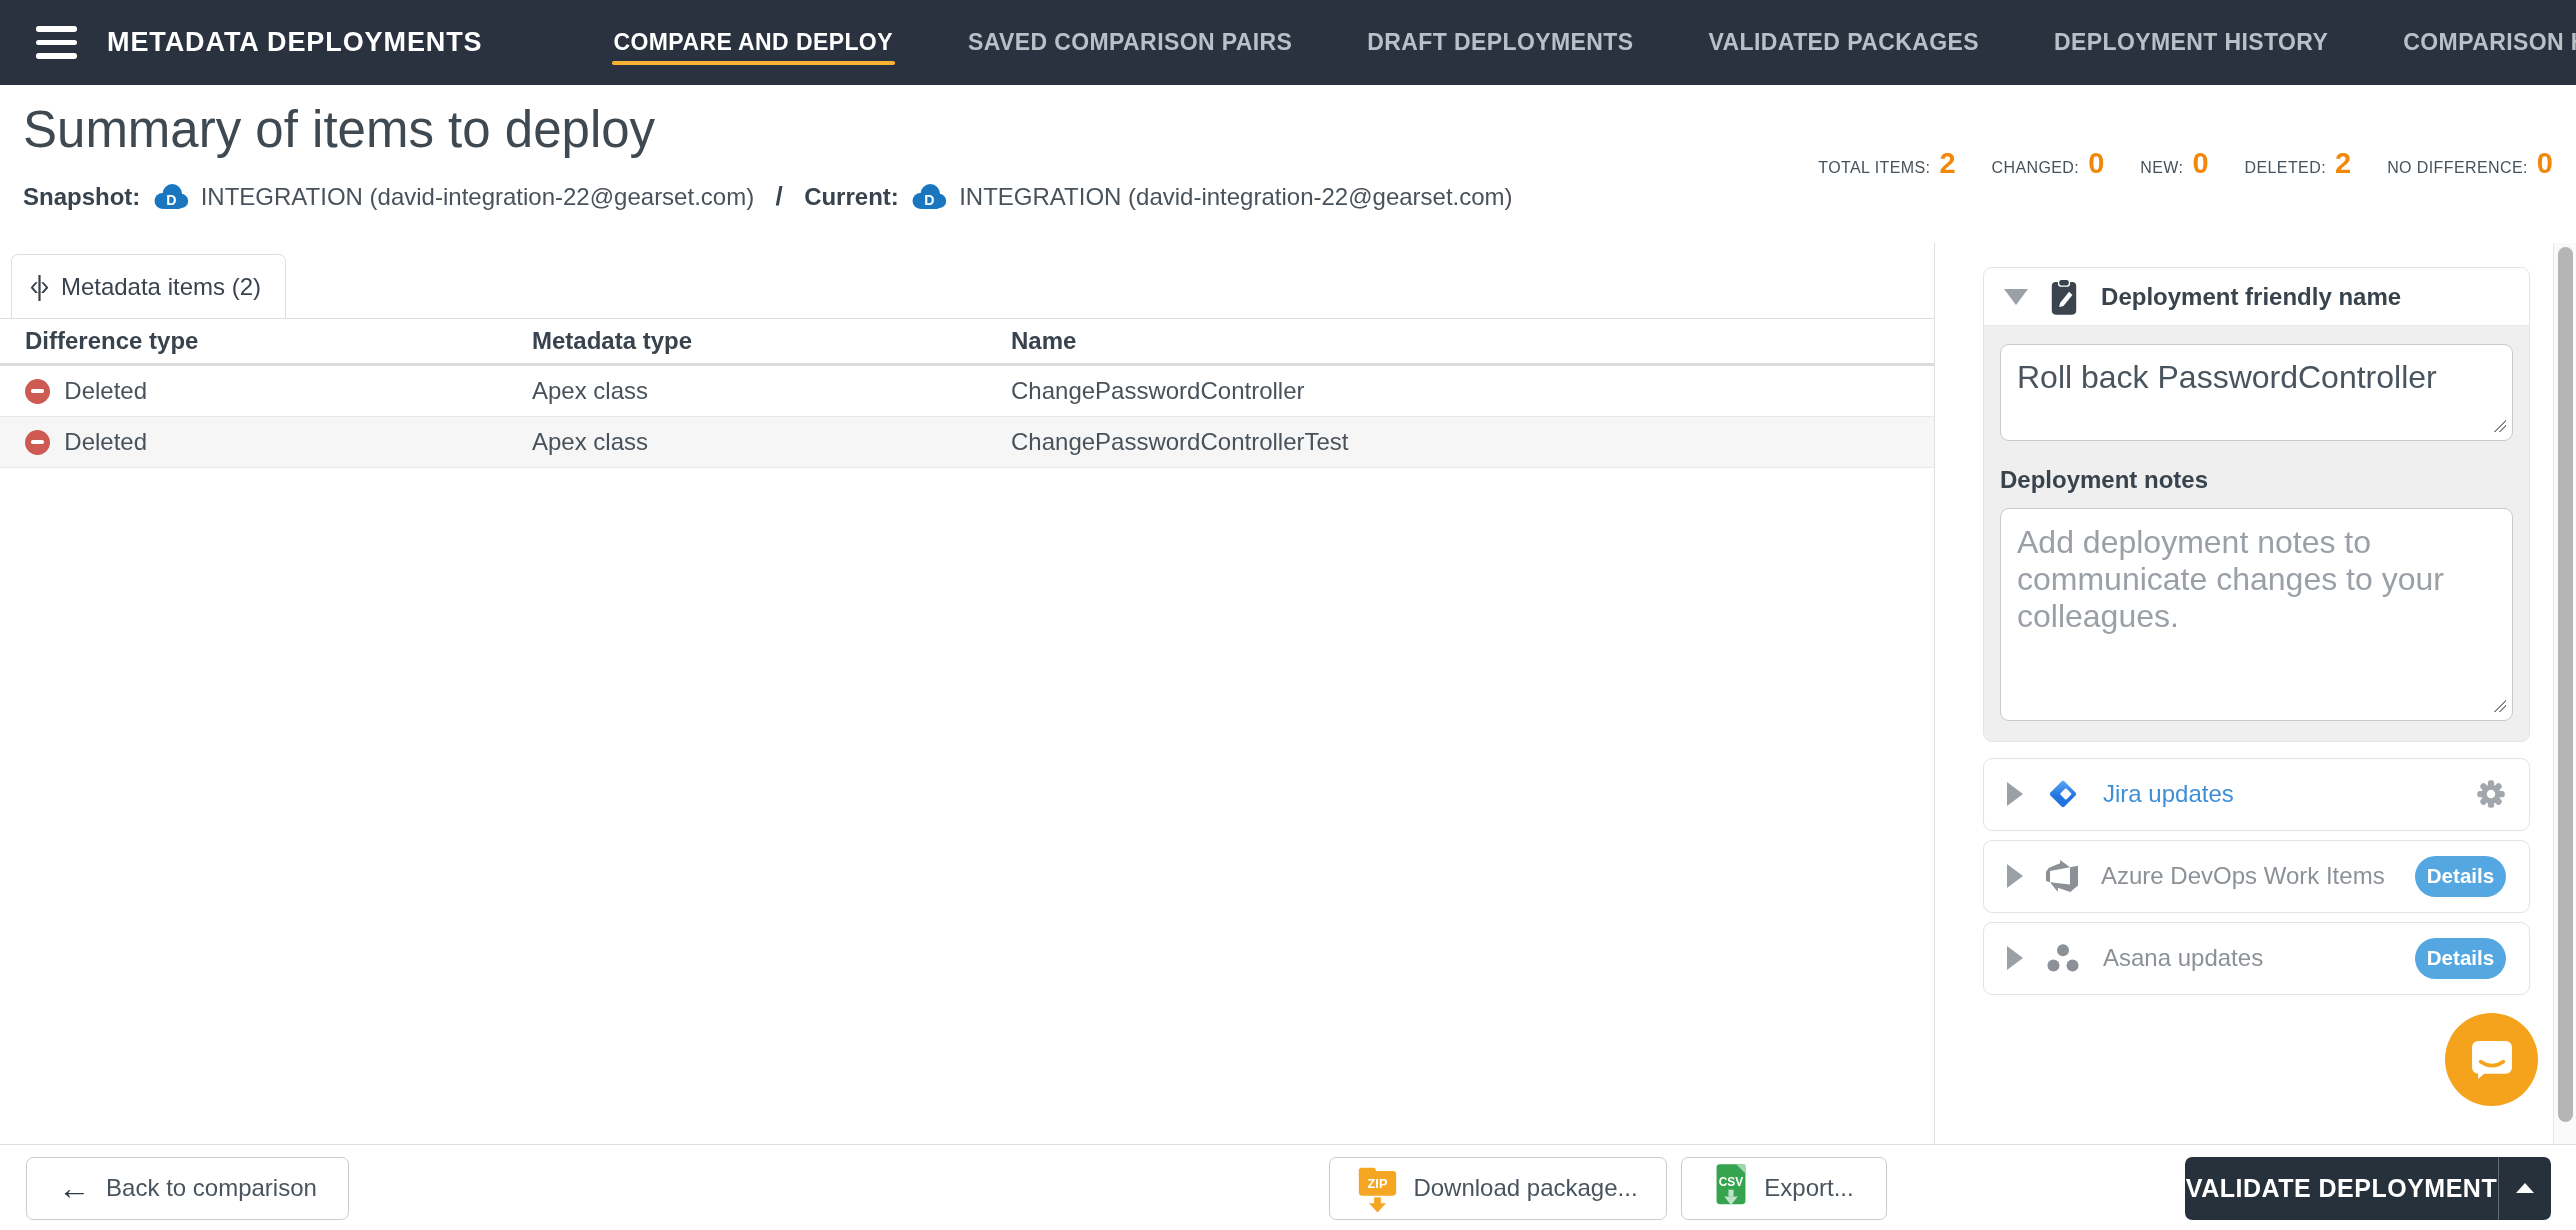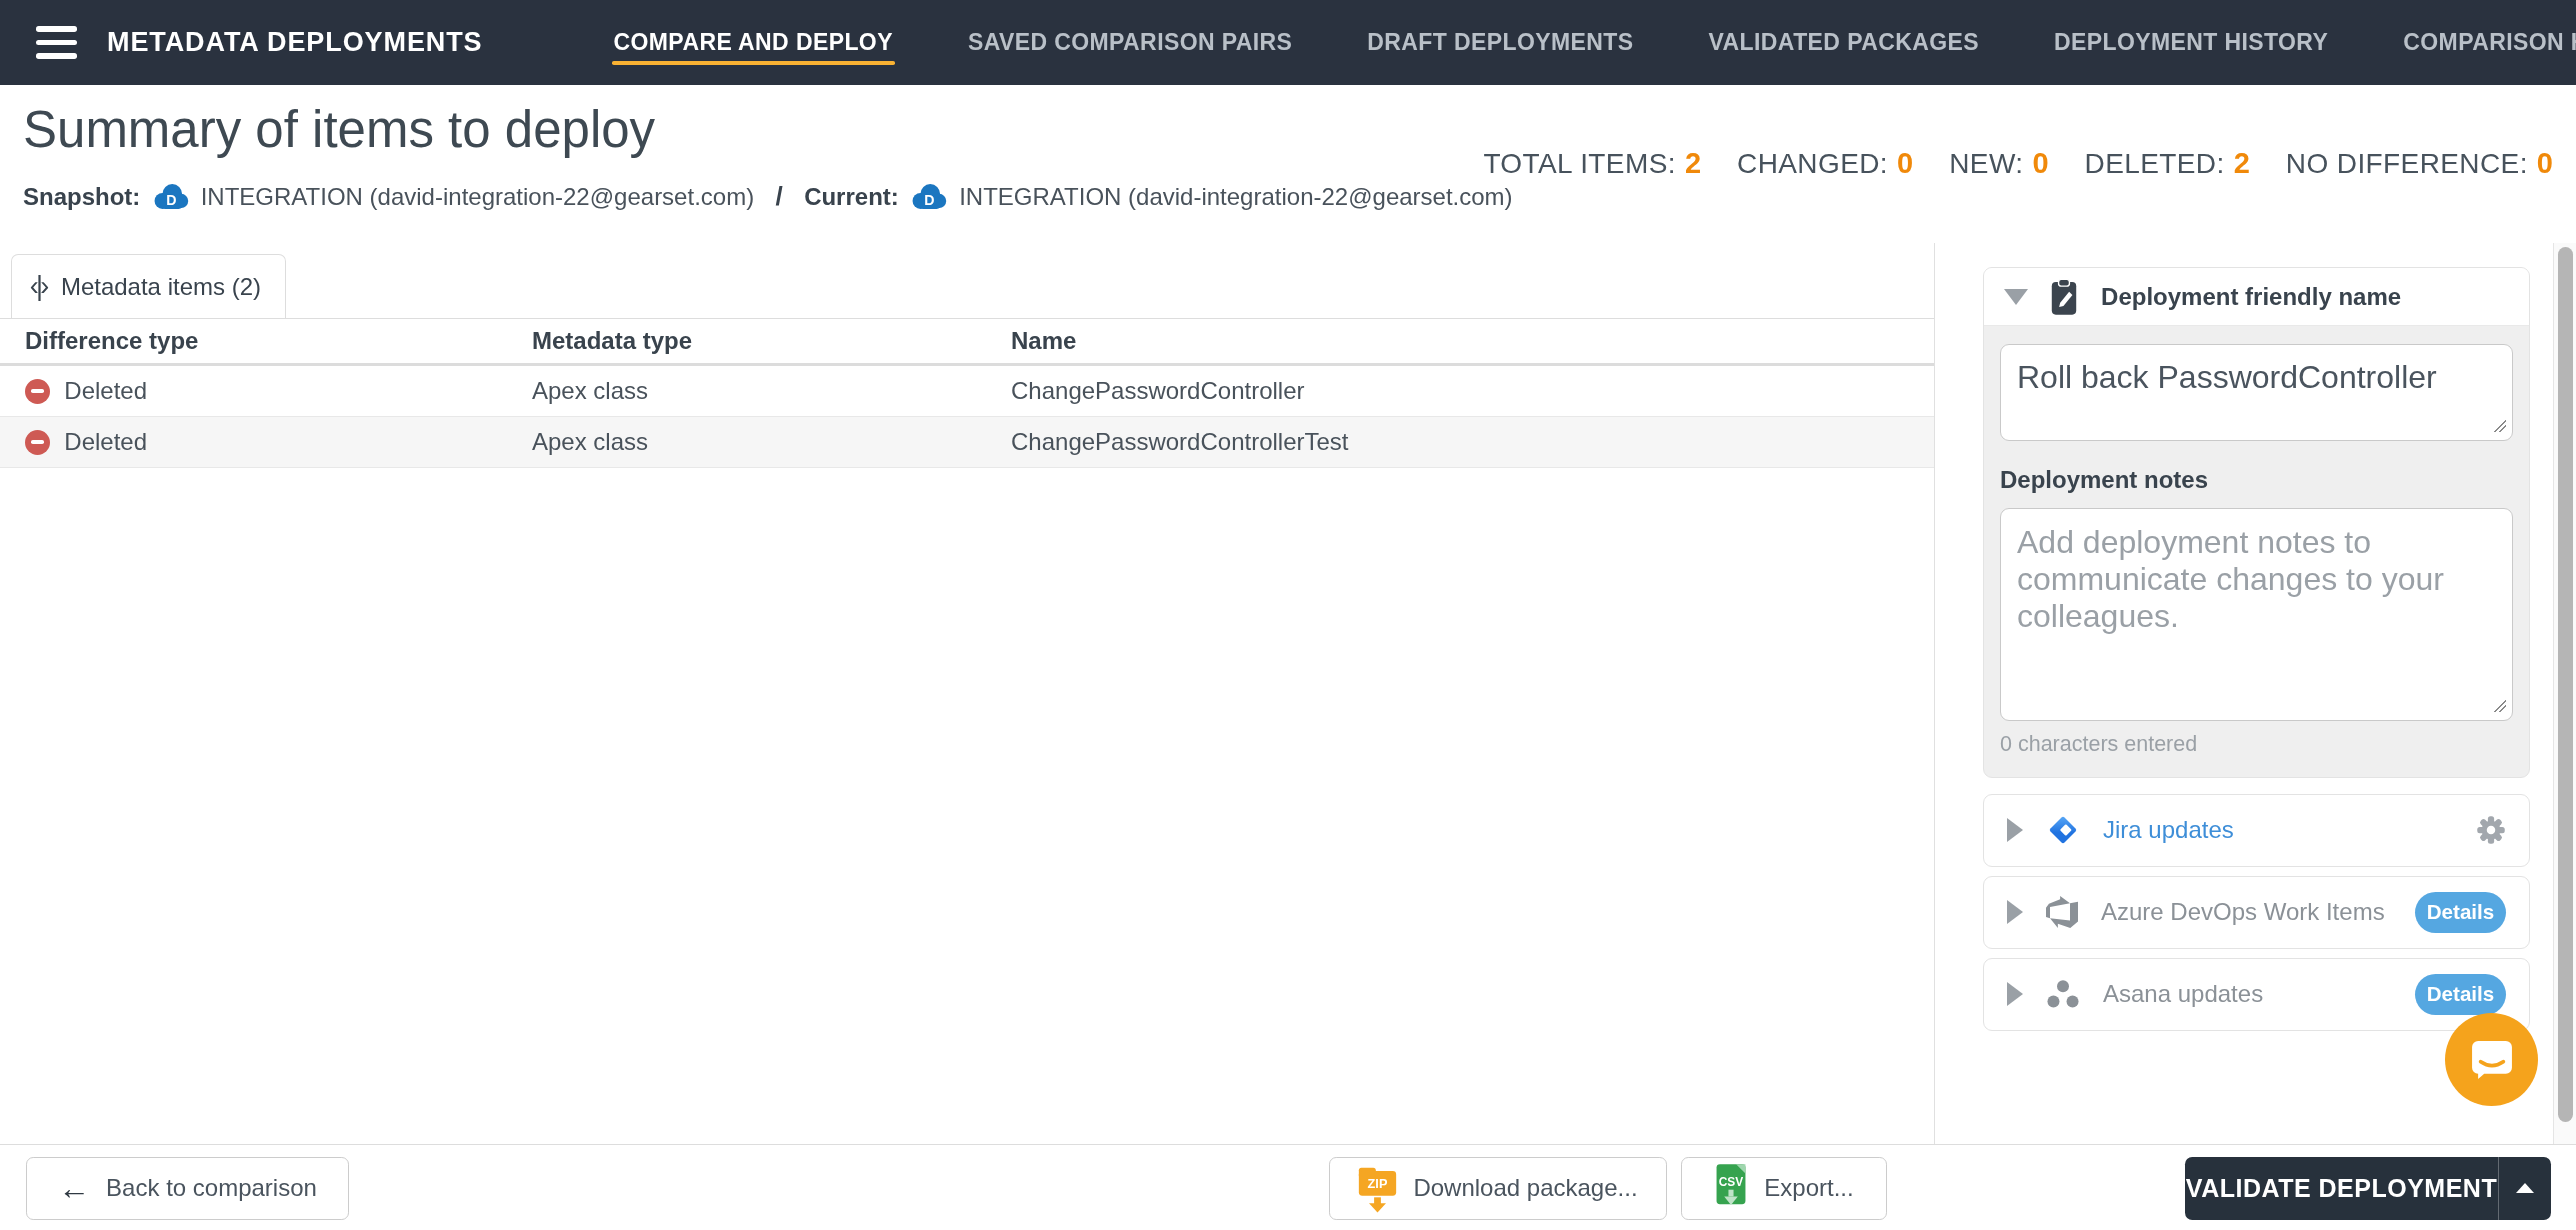--- a/index.html
+++ b/index.html
@@ -14,21 +14,21 @@
   .nav-title { color:#fff; font-size:27px; font-weight:bold; letter-spacing:0.9px; margin-left:30px; white-space:nowrap; }
   .nav-sep { width:1.8px; height:47px; background:#9aa1aa; margin-left:52px; }
   .tabs { display:flex; gap:75px; margin-left:79px; align-items:stretch; height:100%; }
   .tab { position:relative; color:#b9c0c8; font-weight:bold; font-size:23px; letter-spacing:0.4px; white-space:nowrap; display:flex; align-items:center; cursor:pointer; }
   .tab.active { color:#ffffff; }
   .tab.active::after { content:""; position:absolute; left:-1.8px; right:-1.8px; bottom:19.7px; height:4.5px; background:#f9b233; border-radius:1.8px; }
   
   .page-title { position:absolute; left:23px; top:100px; margin:0; font-size:51px; font-weight:400; color:#3e4952; }
   .stats { position:absolute; right:23px; top:147px; display:flex; gap:36px; align-items:baseline; }
   .stat { display:flex; gap:9px; align-items:baseline; }
-  .stat-label { font-size:28px; color:#47525c; letter-spacing:0.4px; }
+  .stat-label { font-size:16px; color:#47525c; letter-spacing:0.4px; }
   .stat-value { font-size:29px; font-weight:bold; color:#f0890a; }
   .orgs { position:absolute; left:23px; top:181px; display:flex; align-items:center; gap:10.7px; font-size:24px; color:#49525b; white-space:nowrap; }
   .org-label { font-weight:bold; color:#39434d; }
   .slash { font-weight:bold; margin:0 10.7px; color:#39434d; font-size:26px; }
   
   .v-divider { position:absolute; left:1934px; top:243px; width:0.9px; height:902px; background:#e0e0e0; }
   .hline { position:absolute; left:0; top:318px; width:1934px; height:0.9px; background:#dddddd; }
   
   .metadata-tab { position:absolute; left:10.7px; top:254px; width:275px; height:64px; background:#fff; border:0.9px solid #ddd; border-bottom:none;
     border-radius:7.2px 7.2px 0 0; display:flex; align-items:center; gap:14.3px; padding-left:18px; box-sizing:border-box; z-index:2; cursor:pointer; }
@@ -207,21 +207,20 @@
       <span class="fcard-title">Deployment friendly name</span>
     </div>
     <div class="fcard-body">
       <div class="ta-wrap">
         <textarea class="ta friendly" spellcheck="false" style="">Roll back PasswordController</textarea>
       </div>
       <div class="notes-label">Deployment notes</div>
       <div class="ta-wrap">
         <textarea class="ta notes" spellcheck="false" placeholder="Add deployment notes to communicate changes to your colleagues." style=""></textarea>
       </div>
-      <div class="counter">0 characters entered</div>
     </div>
   </div>
 
   <div class="icard first">
     <span class="tri-right"></span>
     <svg width="34" height="34" viewBox="0 0 24 24">
       <defs>
           <linearGradient id="jg" x1="0" y1="0" x2="1" y2="1">
         <stop offset="0%" stop-color="#59a8f7"></stop>
             <stop offset="60%" stop-color="#2173e0"></stop>

